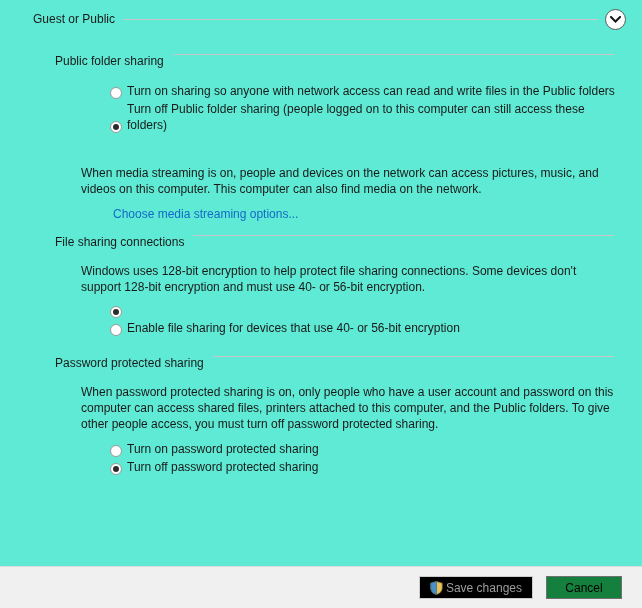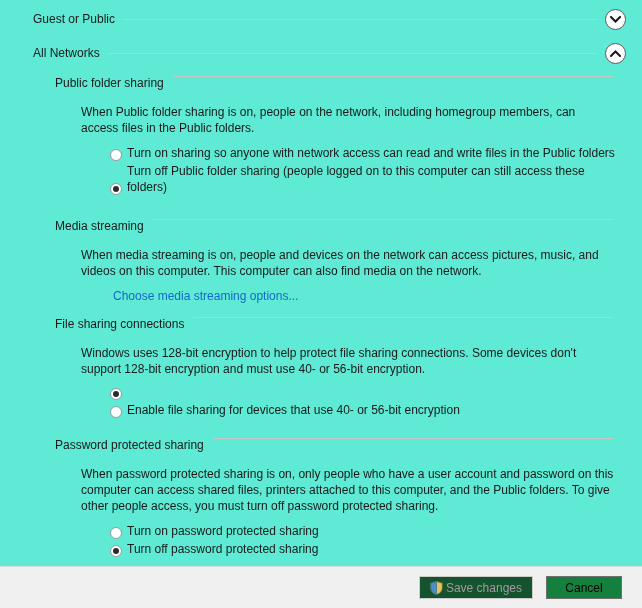--- a/index.html
+++ b/index.html
@@ -175,21 +175,21 @@
     font-size: 12px;
     background: #e8e8e8;
     border: 1px solid #adadad;
     display: inline-flex;
     align-items: center;
     justify-content: center;
     padding: 0 10px;
     cursor: pointer;
   }
   .btn.primary-disabled {
-    background: #14532d;
+    background: #000000;
     border: 1px solid #cccccc;
     color: #9d9d9d;
     cursor: default;
     min-width: 95px;
   }
   .btn.cancel {
     min-width: 76px;
     border: 1px solid #707070;
     background: #15803d;
     color: #000000;
@@ -221,56 +221,42 @@
     <span class="rule"></span>
     <button class="chev-btn">
       <svg width="11" height="7" viewBox="0 0 11 7">
         <path d="M1 1 L5.5 5.5 L10 1" stroke="#1a1a1a" stroke-width="2" fill="none" stroke-linecap="square"></path>
       </svg>
     </button>
   </div>
 
   <div class="sp-12"></div>
 
-  <div class="section-head lvl1">
-    <span class="title">All Networks</span>
-    <span class="rule"></span>
-    <button class="chev-btn">
-      <svg width="11" height="7" viewBox="0 0 11 7">
-        <path d="M1 6 L5.5 1.5 L10 6" stroke="#1a1a1a" stroke-width="2" fill="none" stroke-linecap="square"></path>
-      </svg>
-    </button>
-  </div>
 
   <div class="sp-12"></div>
 
   <div class="sub-head">
     <span class="title">Public folder sharing</span>
     <span class="rule"></span>
   </div>
 
-  <p class="desc w1">When Public folder sharing is on, people on the network, including homegroup members, can access files in the Public folders.</p>
 
   <div class="radio-group">
     <div class="radio-row">
       <span class="radio"></span>
       <span class="radio-label">Turn on sharing so anyone with network access can read and write files in the Public folders</span>
     </div>
     <div class="radio-row">
       <span class="radio checked"></span>
       <span class="radio-label">Turn off Public folder sharing (people logged on to this computer can still access these folders)</span>
     </div>
   </div>
 
   <div class="sp-22"></div>
 
-  <div class="sub-head">
-    <span class="title">Media streaming</span>
-    <span class="rule"></span>
-  </div>
 
   <p class="desc w2">When media streaming is on, people and devices on the network can access pictures, music, and videos on this computer. This computer can also find media on the network.</p>
 
   <div class="link-row">
     <a class="link" href="#">Choose media streaming options...</a>
   </div>
 
   <div class="sp-14"></div>
 
   <div class="sub-head">

